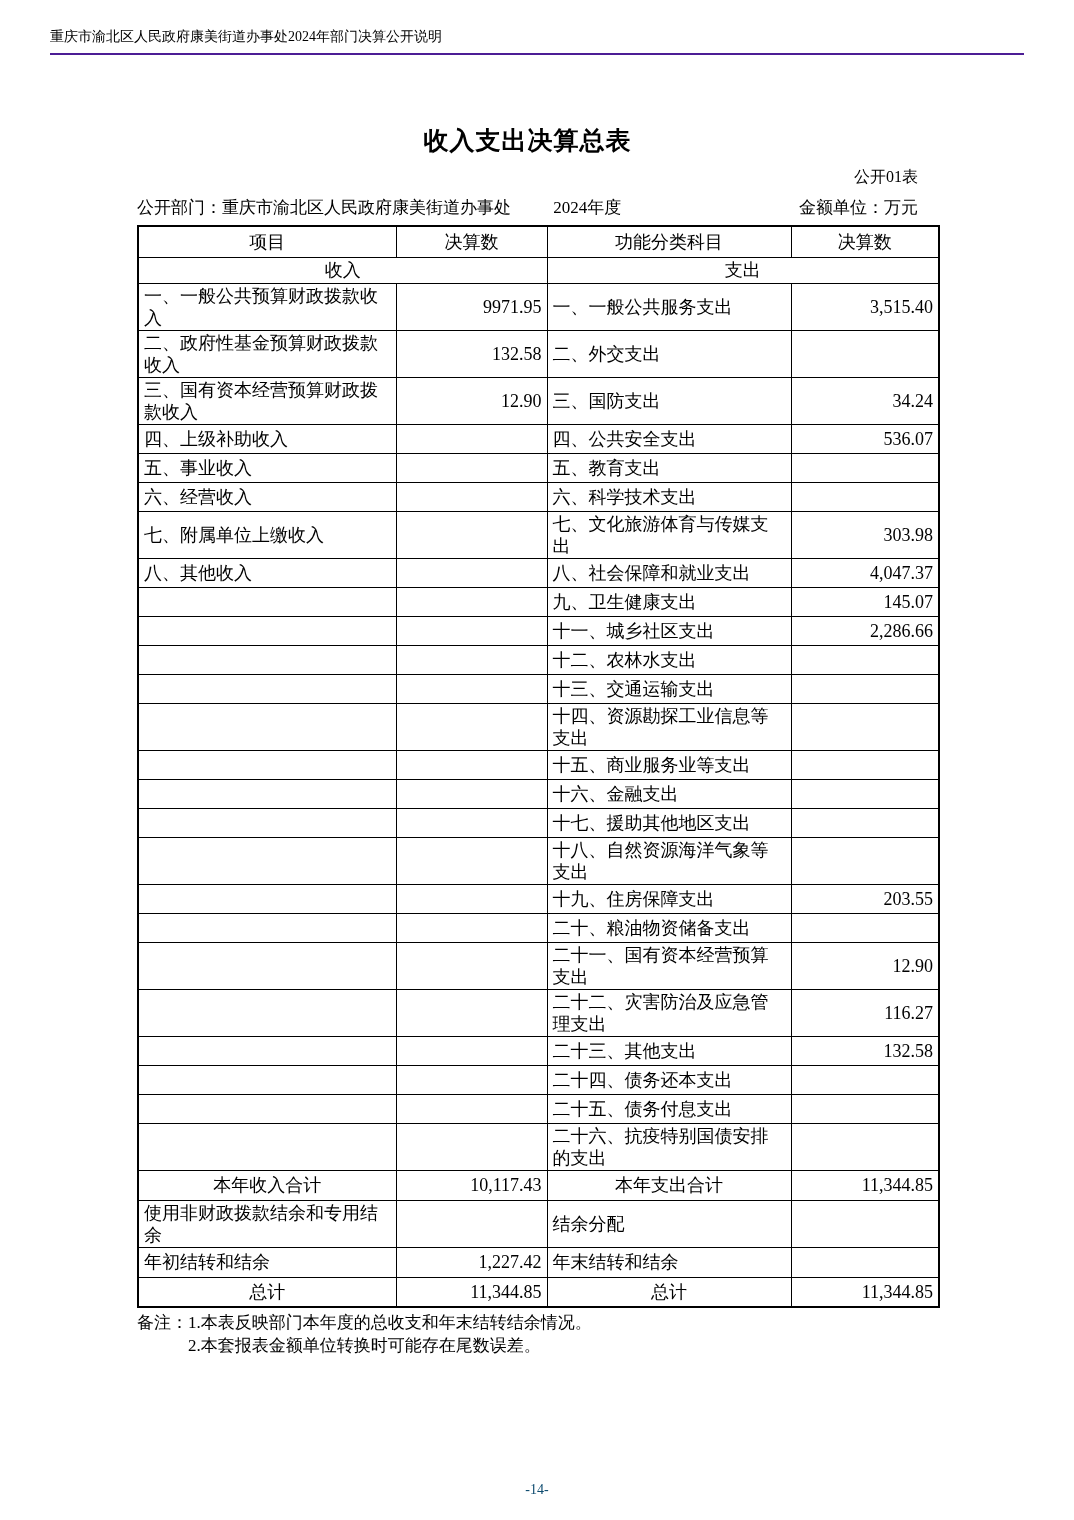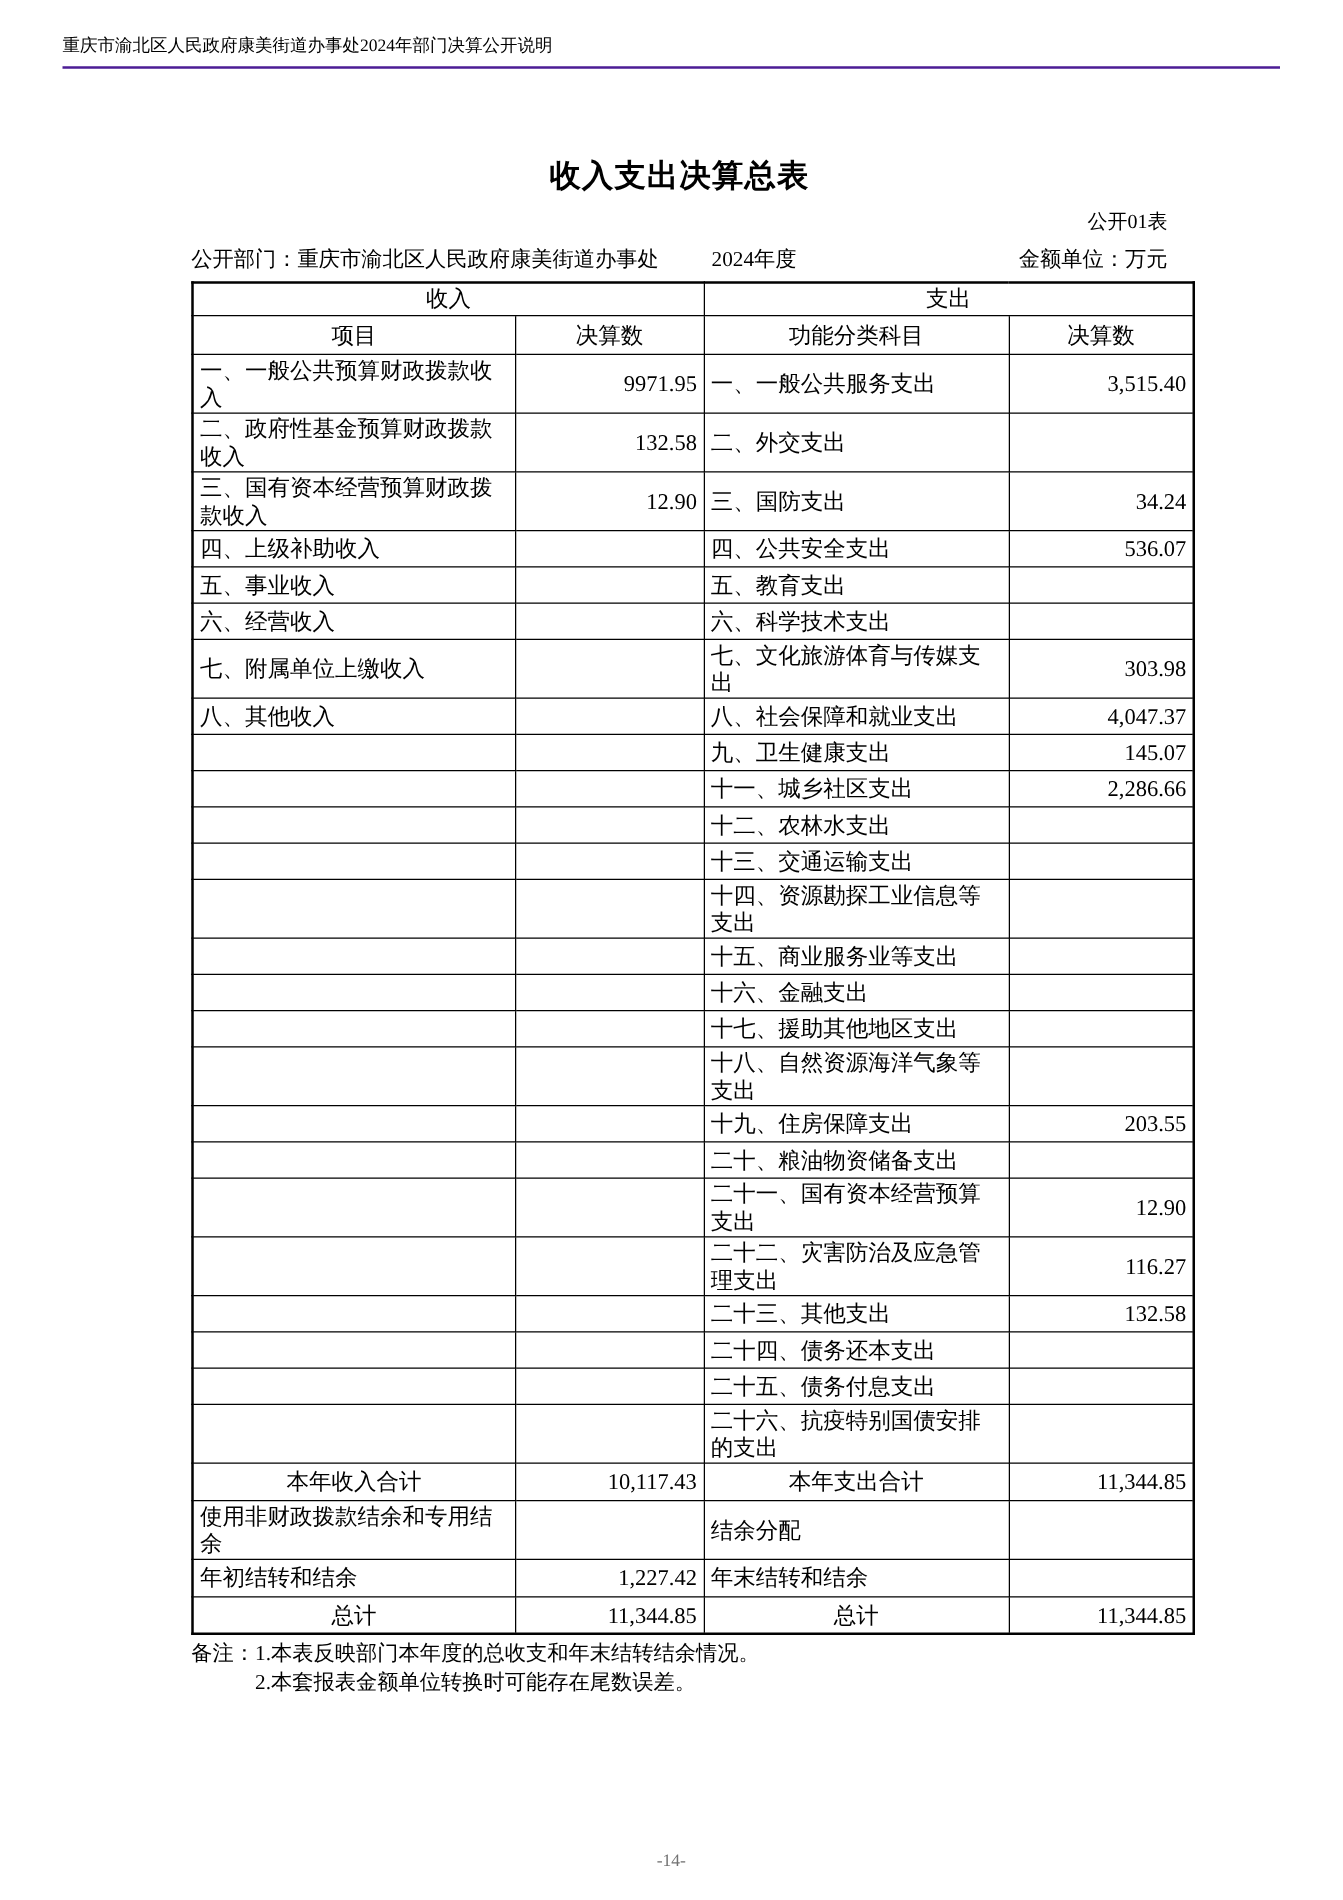--- a/index.html
+++ b/index.html
@@ -17,21 +17,21 @@
     top: 28px;
     left: 50px;
     width: 974px;
     font-size: 14px;
     padding-bottom: 7px;
     border-bottom: 2px solid #4c1d95;
   }
   .sheet {
     position: absolute;
     top: 124px;
-    left: 153px;
+    left: 137px;
     width: 781px;
   }
   .doc-title {
     margin: 0;
     text-align: center;
     font-size: 25px;
     font-weight: 700;
     letter-spacing: 1px;
   }
   .sheet-label { text-align: right; font-size: 16px; margin-top: 10px; }
@@ -74,21 +74,21 @@
     margin-top: 3px;
   }
   .notes-label { white-space: nowrap; }
   .page-num {
     position: absolute;
     left: 0;
     width: 1074px;
     bottom: 22px;
     text-align: center;
     font-size: 14px;
-    color: #737373;
+    color: #0c4a6e;
   }
 </style>
 </head>
 <body>
 
 <div class="page-header">
   <span>重庆市渝北区人民政府康美街道办事处2024年部门决算公开说明</span>
 </div>
 
 <div class="sheet">
@@ -104,28 +104,28 @@
 
   <table class="budget">
     <colgroup>
       <col style="width:258px">
       <col style="width:151px">
       <col style="width:244px">
       <col style="width:148px">
     </colgroup>
     <thead>
       <tr>
-        <th colspan="2" class="section-th">收入</th>
-        <th colspan="2" class="section-th">支出</th>
-      </tr>
-      <tr>
         <th class="col-th">项目</th>
         <th class="col-th">决算数</th>
         <th class="col-th">功能分类科目</th>
         <th class="col-th">决算数</th>
+      </tr>
+      <tr>
+        <th colspan="2" class="section-th">收入</th>
+        <th colspan="2" class="section-th">支出</th>
       </tr>
     </thead>
     <tbody>
         <tr class="data">
           <td class="item">一、一般公共预算财政拨款收入</td>
           <td class="val">9971.95</td>
           <td class="item">一、一般公共服务支出</td>
           <td class="val">3,515.40</td>
         </tr>
         <tr class="data">

